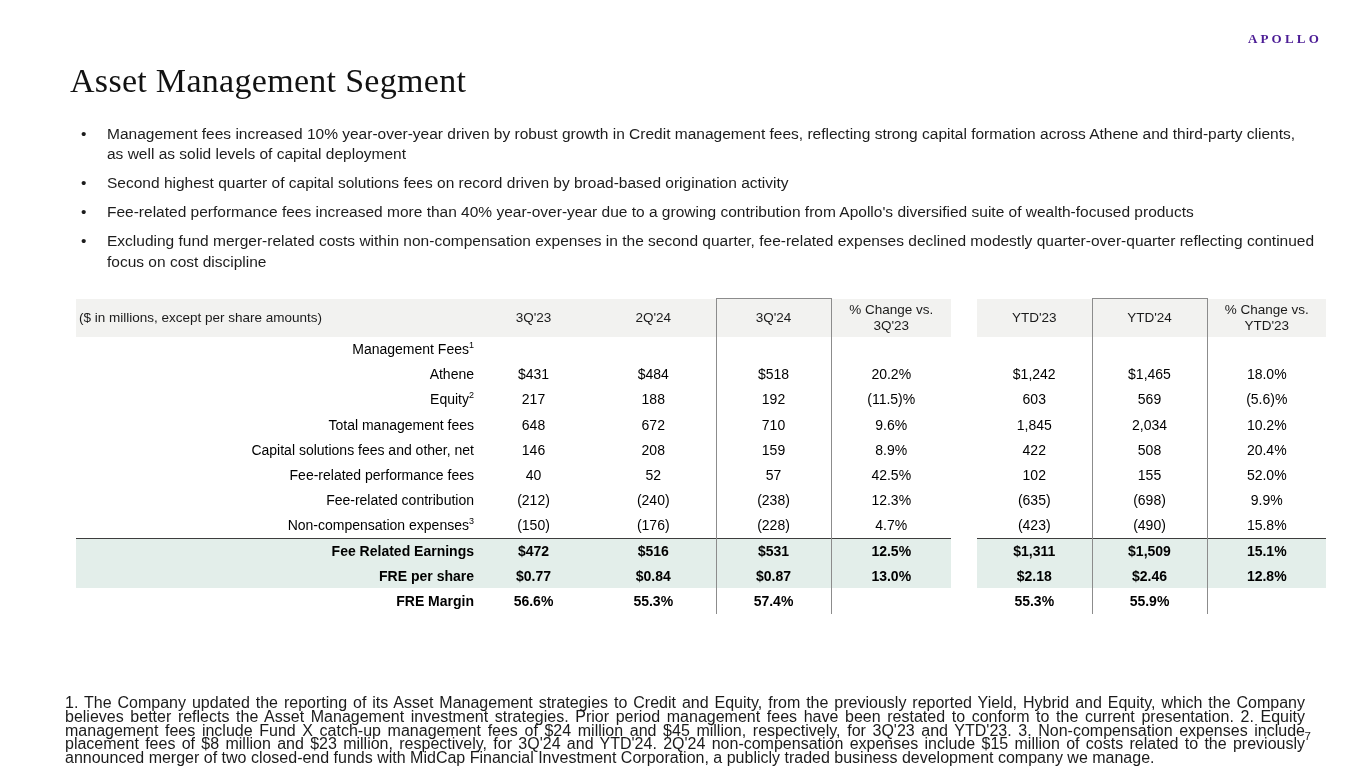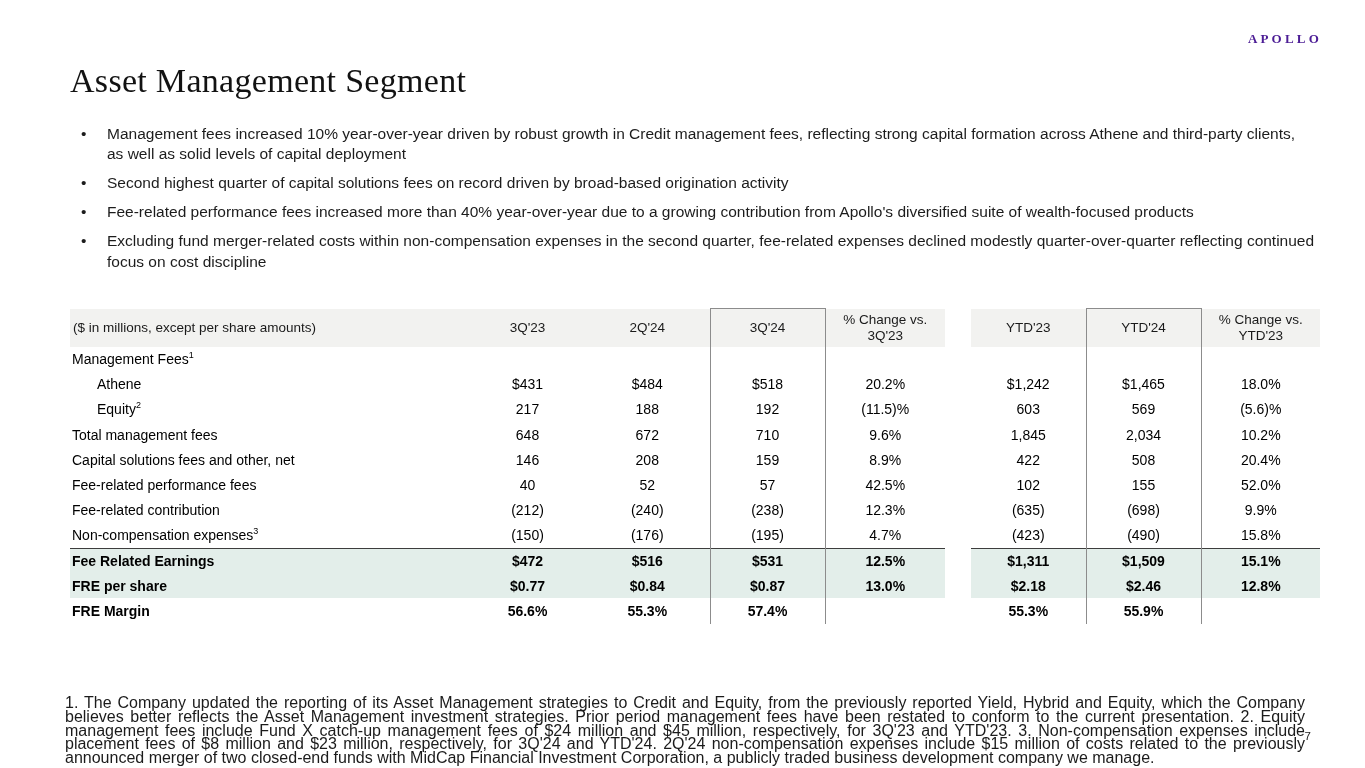--- a/index.html
+++ b/index.html
@@ -50,24 +50,23 @@
     color: #1c1c1c;
   }
   .bullets li .bullet-glyph {
     position: absolute;
     left: 1px;
     top: 0;
   }
 
   .table-wrap {
     position: absolute;
-    left: 70px;
+    left: 76px;
     top: 298px;
     width: 1250px;
-    margin-top: 10px;
   }
   table {
     width: 100%;
     border-collapse: collapse;
     table-layout: fixed;
   }
   thead th {
     background: var(--header-band, #f2f2f0);
     font-weight: normal;
     font-size: 13.5px;
@@ -88,21 +87,21 @@
   }
   tbody td {
     font-size: 14px;
     height: 25.2px;
     vertical-align: middle;
     text-align: center;
     padding: 0 2px;
     color: #000;
   }
   tbody td.lbl {
-    text-align: left;
+    text-align: right;
     padding-left: 2px;
     white-space: nowrap;
   }
   tbody td.lbl.indent1 { padding-left: 27px; }
   sup {
     font-size: 9px;
     vertical-align: super;
     line-height: 0;
   }
   tr.bold td { font-weight: bold; }
@@ -249,21 +248,21 @@
           <td>12.3%</td>
           <td class="spacer"></td>
           <td>(635)</td>
           <td class="boxed">(698)</td>
           <td>9.9%</td>
         </tr>
         <tr>
           <td class="lbl"><span>Non-compensation expenses</span><sup>3</sup></td>
           <td>(150)</td>
           <td>(176)</td>
-          <td class="boxed">(195)</td>
+          <td class="boxed">(228)</td>
           <td>4.7%</td>
           <td class="spacer"></td>
           <td>(423)</td>
           <td class="boxed">(490)</td>
           <td>15.8%</td>
         </tr>
         <tr class="bold highlight topline">
           <td class="lbl"><span>Fee Related Earnings</span></td>
           <td>$472</td>
           <td>$516</td>

